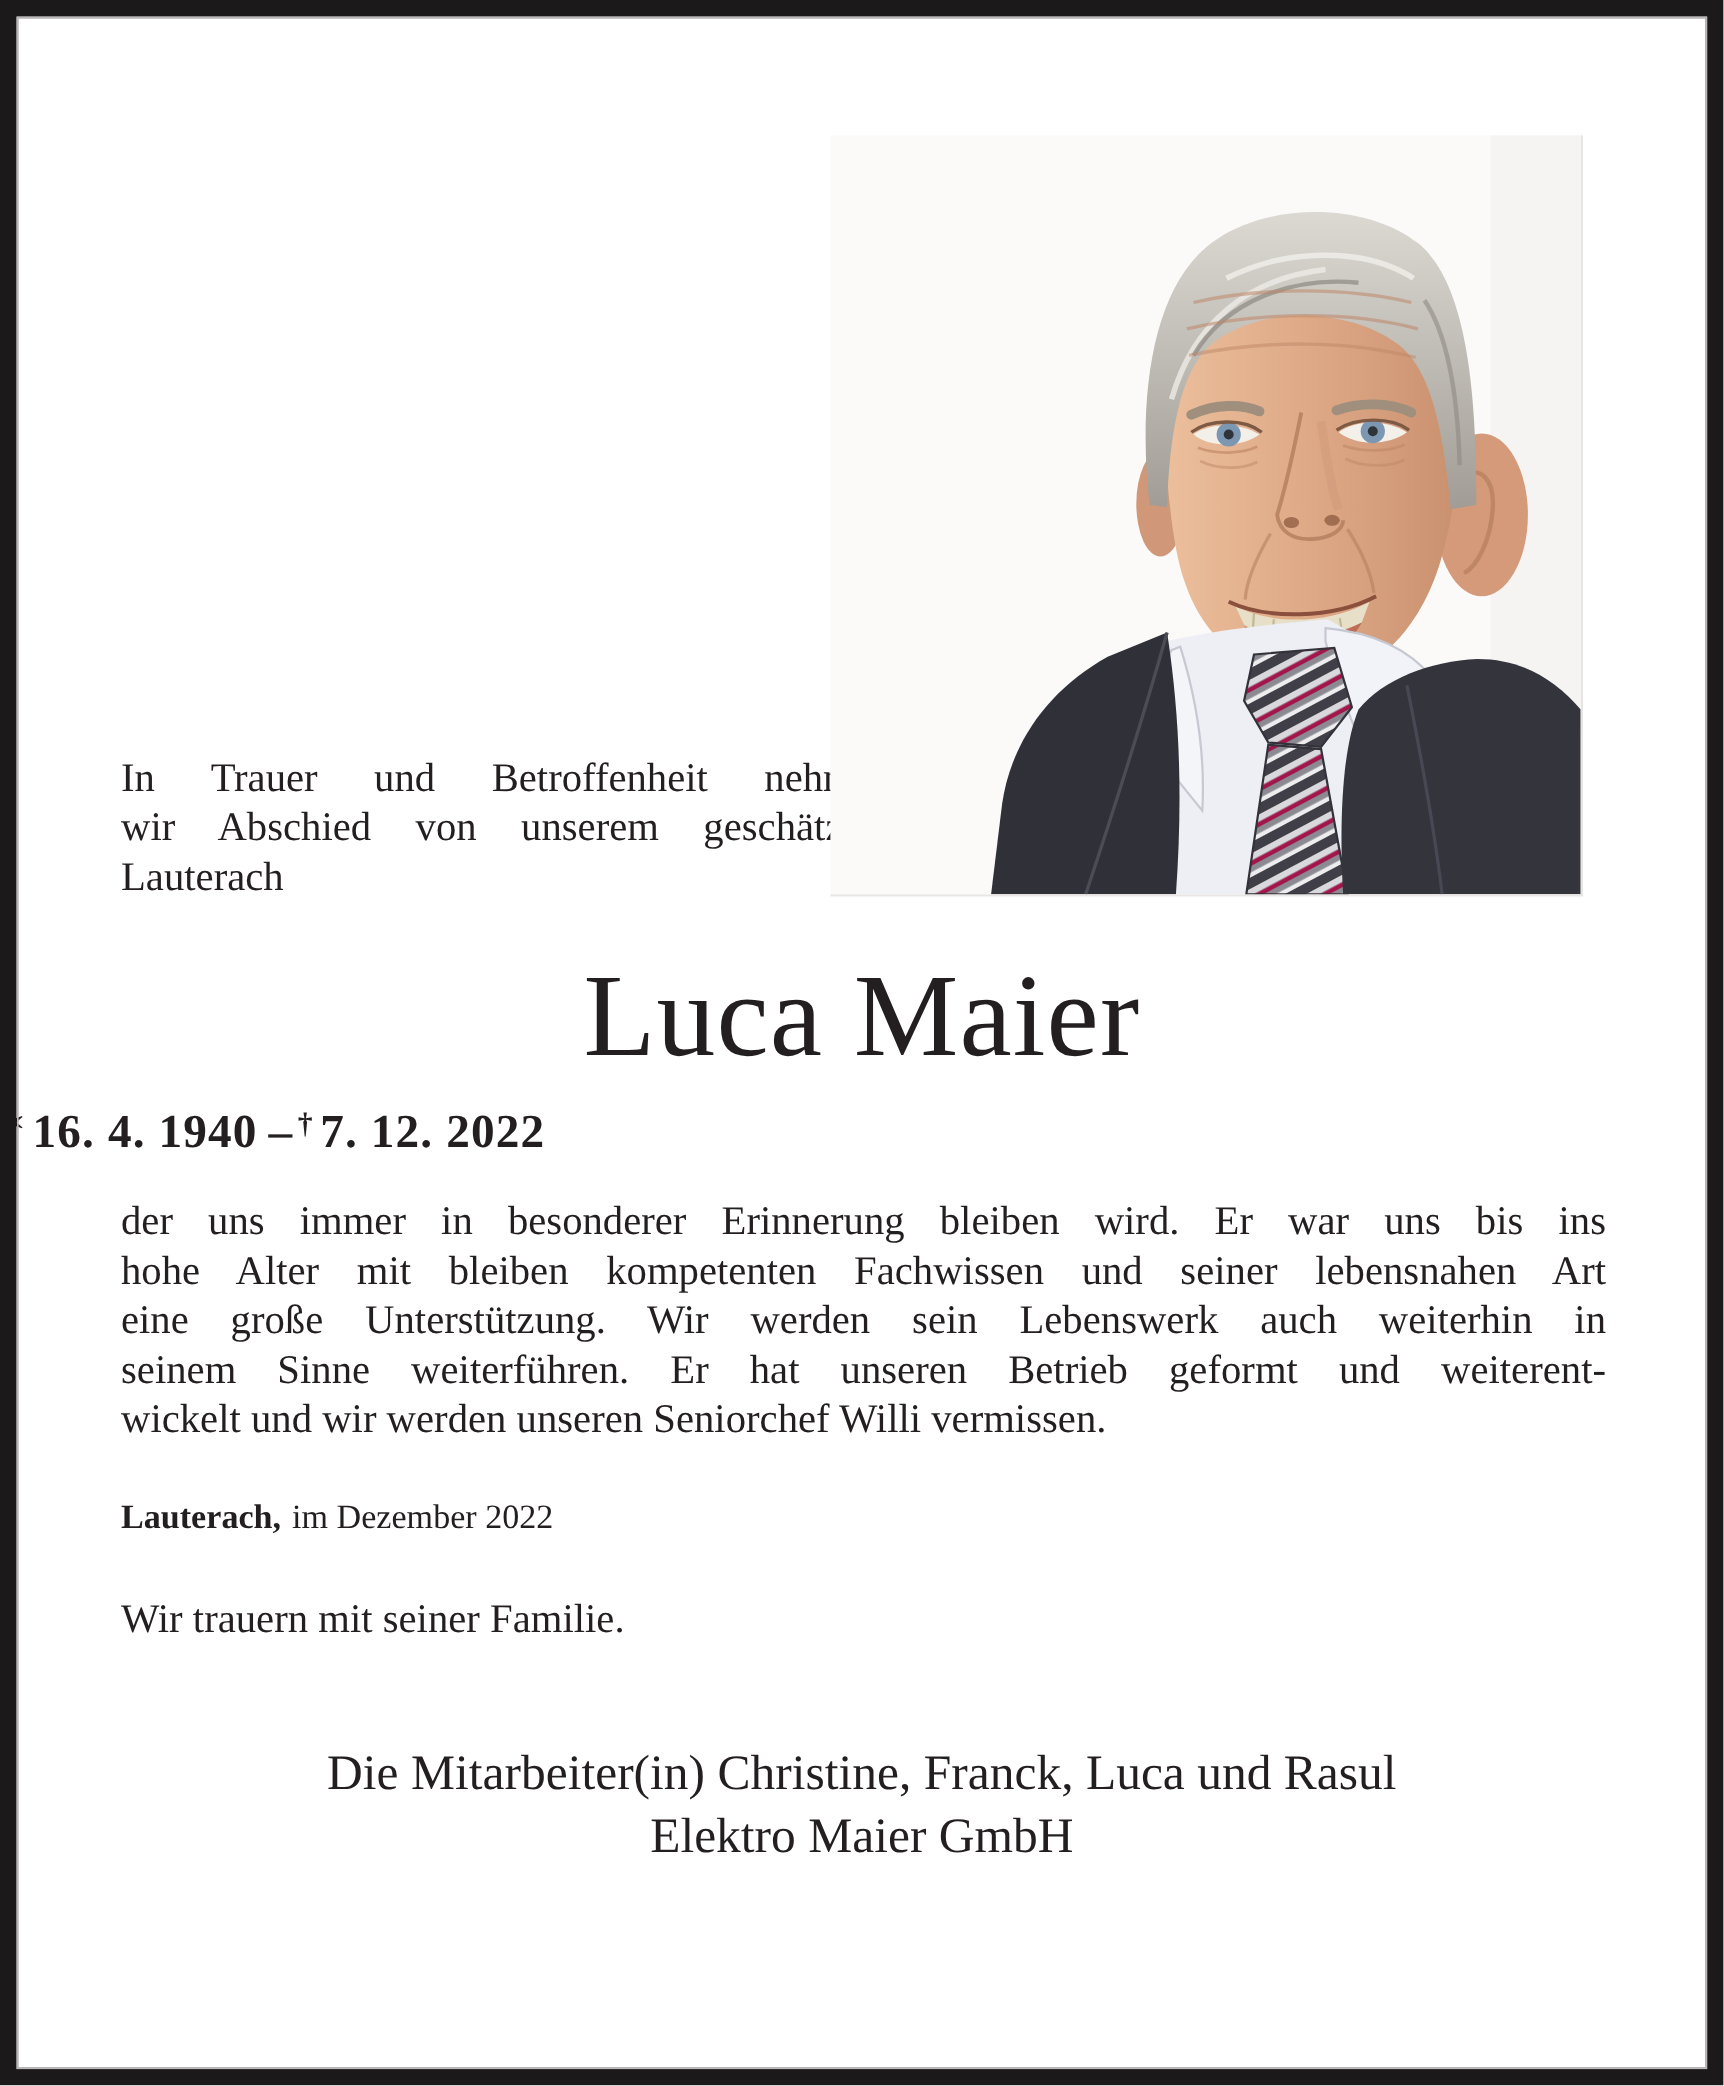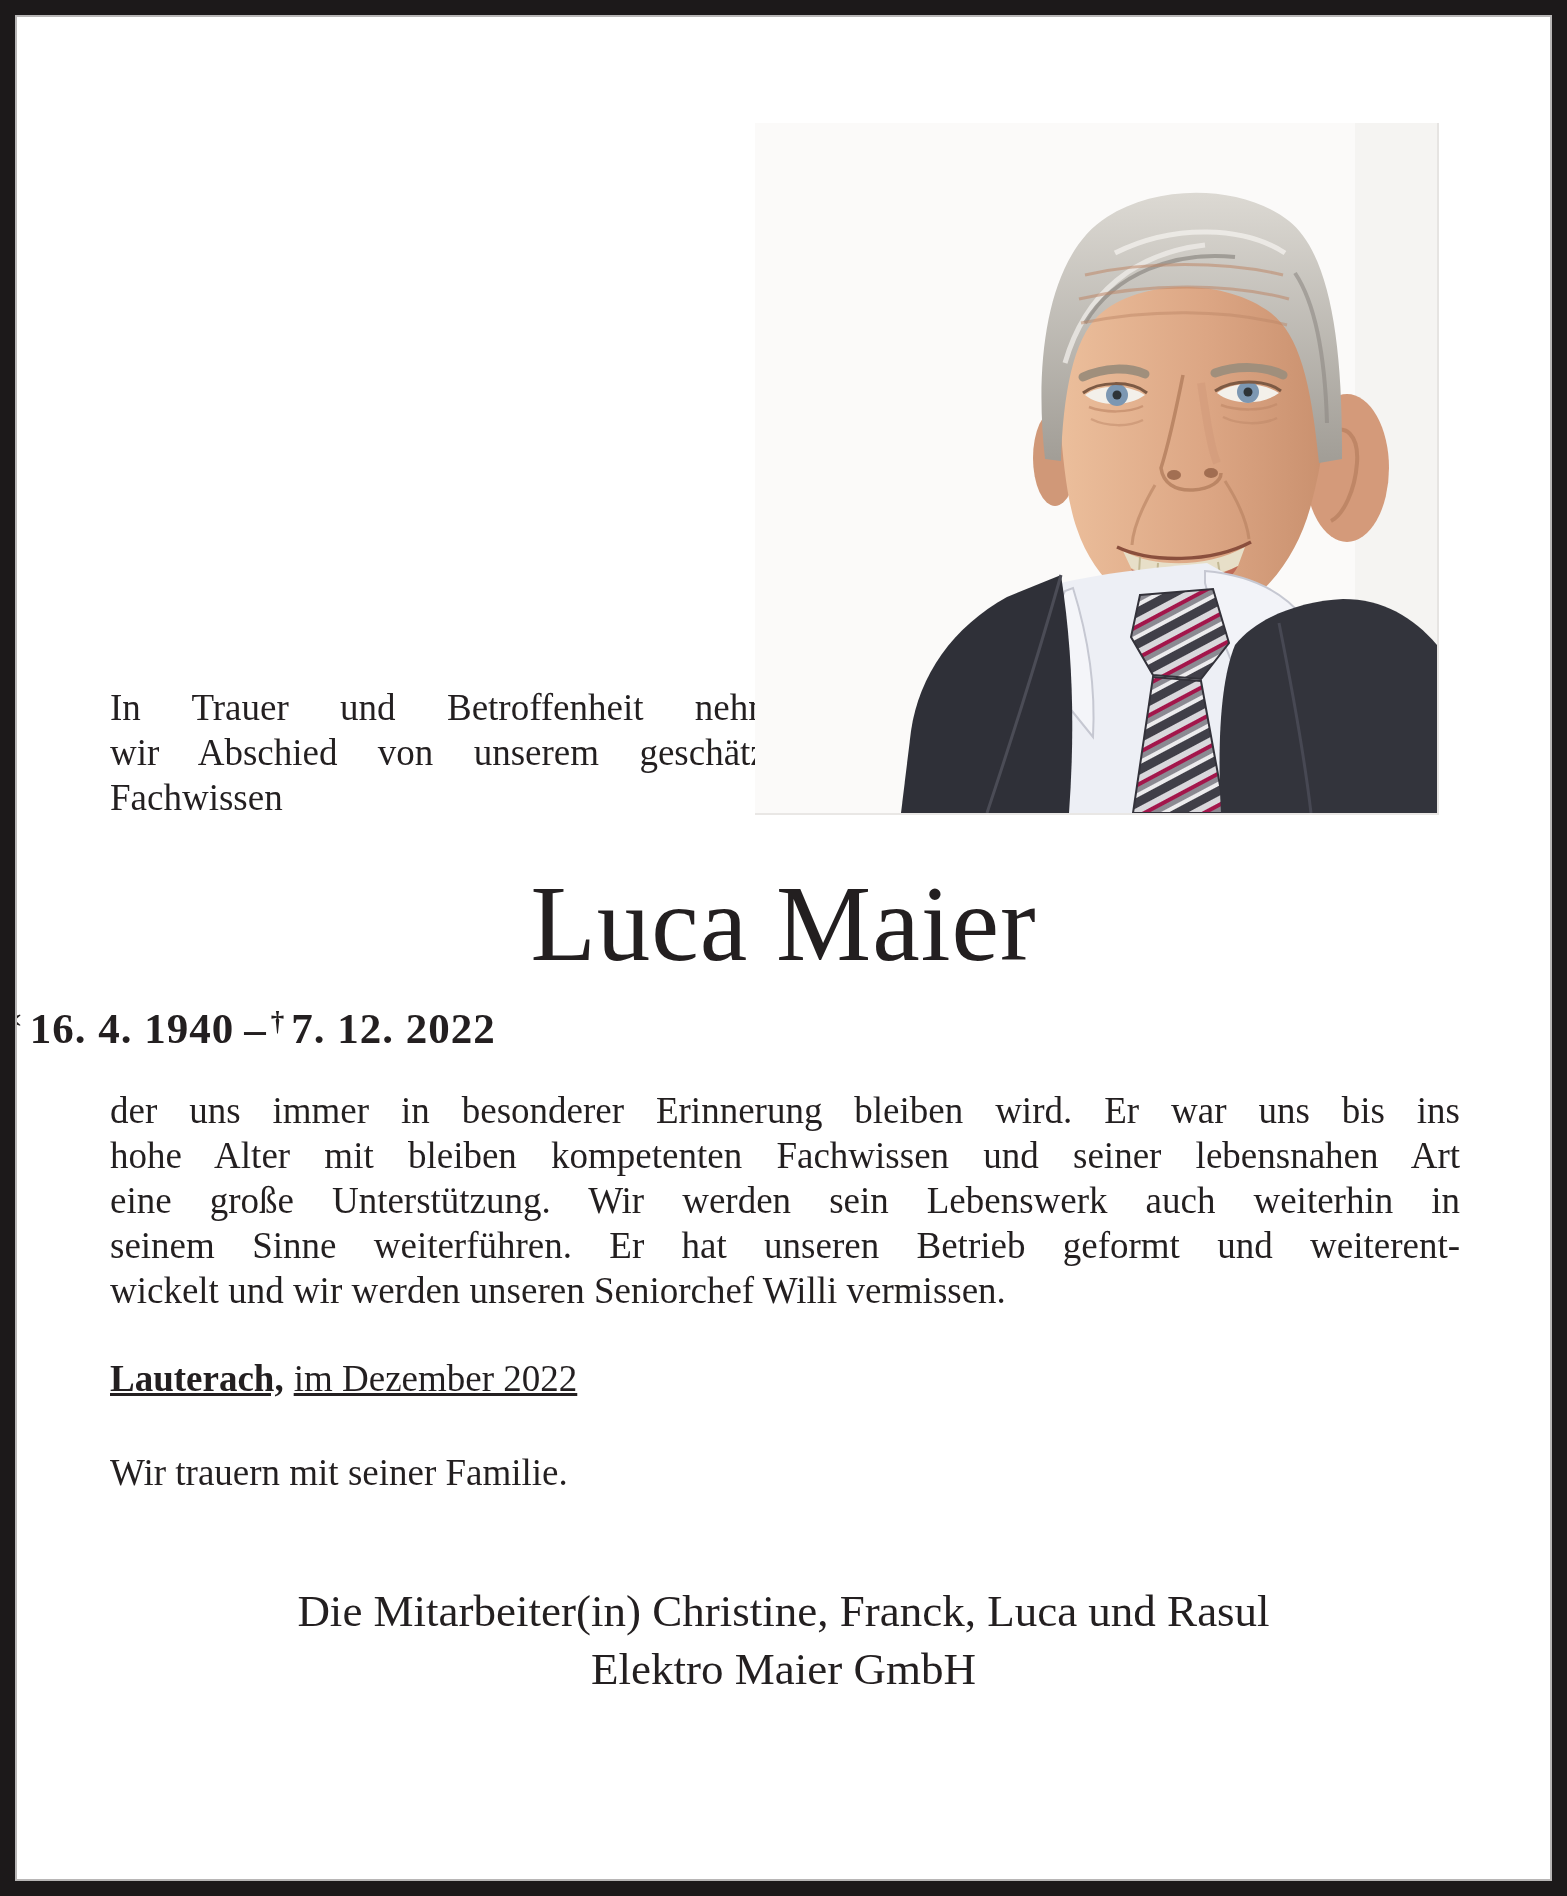--- a/index.html
+++ b/index.html
@@ -42,40 +42,40 @@
     left:0;right:0;top:995px;
     font-size:43px;line-height:52px;font-weight:700;
     text-align:left;letter-spacing:1px;
   }
   .dates .sym{font-size:27px;vertical-align:13px;padding-right:6px;}
   .dates .dash{padding:0 4px 0 10px;}
   .bodytext{
     left:110px;top:1088px;width:1350px;
     font-size:37px;line-height:45px;
   }
-  .placeline{left:110px;top:1356px;font-size:37px;line-height:46px;text-decoration:underline;}
+  .placeline{left:110px;top:1356px;font-size:31px;line-height:46px;}
   .placeline .place{font-weight:700;padding-right:10px;}
   .mourning{left:110px;top:1450px;font-size:37px;line-height:45px;}
   .signature{
     left:0;right:0;top:1582px;
     text-align:center;
     font-size:45px;line-height:58px;
   }
 </style>
 </head>
 <body>
 
 <div class="page">
 
   <div class="frame"></div>
 
   <div class="abs intro">
     <div class="jline">In Trauer und Betroffenheit nehmen</div>
     <div class="jline">wir Abschied von unserem geschätzten</div>
-    <div>Fachwissen</div>
+    <div>Lauterach</div>
   </div>
 
   <div class="abs photo">
     <svg viewBox="0 0 682 690">
       <defs>
         <linearGradient id="skinGrad" x1="0" y1="0" x2="1" y2="0">
           <stop offset="0" stop-color="#ecbf9c"></stop>
           <stop offset="0.55" stop-color="#dca684"></stop>
           <stop offset="1" stop-color="#c9906e"></stop>
         </linearGradient>

